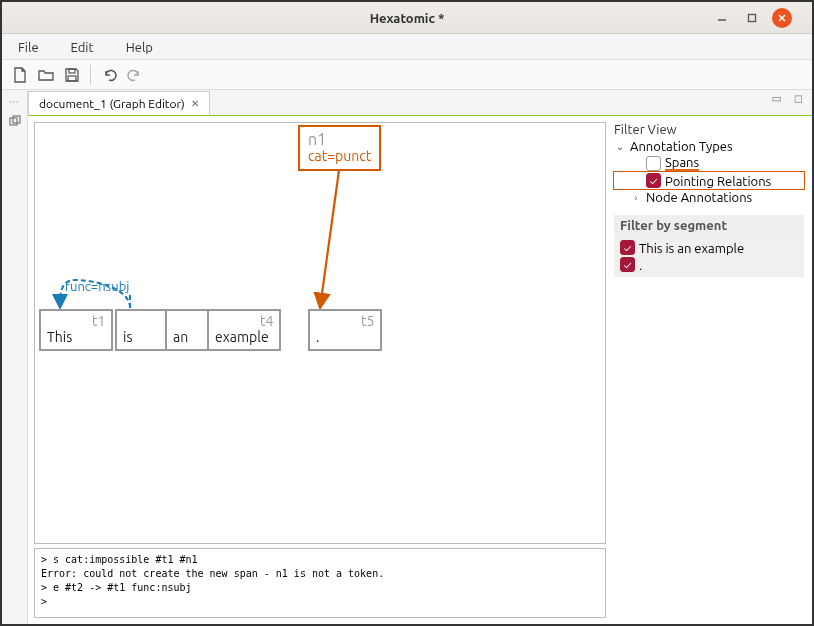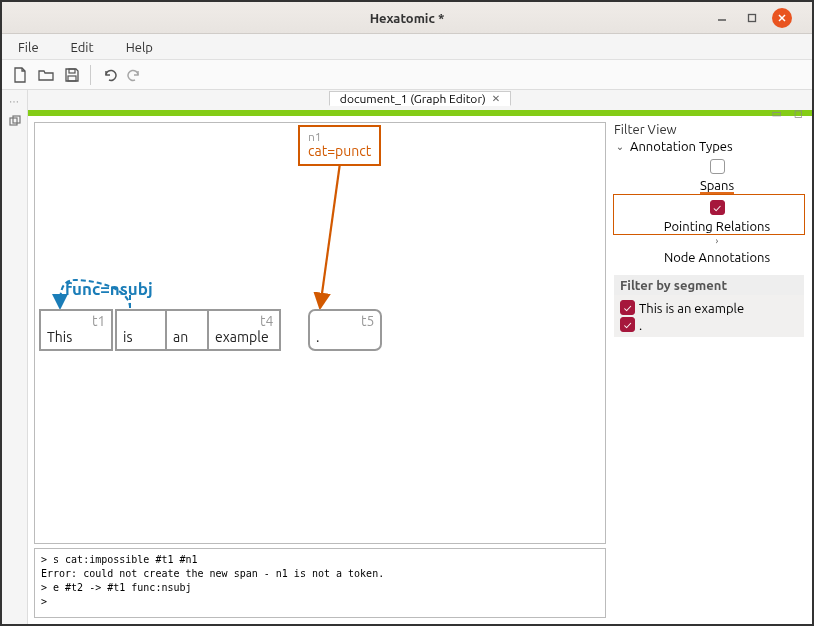--- a/index.html
+++ b/index.html
@@ -121,25 +121,24 @@
     .editor-panel {
       flex: 1;
       display: flex;
       flex-direction: column;
       background: #fff;
     }
     
     .tabbar {
       height: 26px;
       display: flex;
-      align-items: center;
+      align-items: flex-start;
       background: #f5f5f5;
-      border-bottom: 6px solid #84cc16;
+      border-bottom: 1px solid #84cc16;
       position: relative;
-      flex-direction: column;
     }
     .tab {
       height: 24px;
       background: #fff;
       border: 1px solid #ccc;
       border-bottom: 1px solid #fff;
       padding: 0 10px;
       display: flex;
       align-items: center;
       gap: 6px;
@@ -205,27 +204,26 @@
       font-weight: normal;
       color: #222;
       font-size: 14px;
     }
     .node-box {
       position: absolute;
       border: 2.5px solid #d25900;
       background: #fff;
       padding: 3px 8px 5px 8px;
     }
-    .node-id { color: #999; font-size: 12px; }
+    .node-id { color: #999; font-size: 16px; }
     .node-ann { color: #d25900; font-size: 14px; }
     .edge-label {
       position: absolute;
       color: #1a7db8;
-      font-size: 17px;
-      font-weight: bold;
+      font-size: 13px;
     }
     
     .filter-heading { color: #333; margin-bottom: 2px; }
     .tree-row {
       display: flex;
       align-items: center;
       gap: 4px;
       padding: 1px 0;
       cursor: pointer;
     }
@@ -249,21 +247,21 @@
       align-items: center;
       justify-content: center;
       background: #fff;
     }
     .checkbox.checked {
       background: #a6173c;
       border-color: #a6173c;
       color: #fff;
       font-size: 11px;
     }
-    .indent1 { padding-left: 16px; flex-direction: column; }
+    .indent1 { padding-left: 16px; }
     .underline-orange { border-bottom: 2px solid #e06a1a; }
     .filter-subhead {
       margin-top: 10px;
       background: #eee;
       padding: 3px 6px;
       font-weight: bold;
       color: #555;
     }
     .segment-list {
       background: #f1f0ef;
@@ -412,21 +410,21 @@
             <div class="token-word">is</div>
           </div>
           <div class="token" style="left:130px; top:186px;">
             <div class="token-id">t3</div>
             <div class="token-word">an</div>
           </div>
           <div class="token" style="left:172px; top:186px;">
             <div class="token-id">t4</div>
             <div class="token-word">example</div>
           </div>
-          <div class="token" style="left:273px; top:186px;border-radius:7px;">
+          <div class="token" style="left:273px; top:186px;">
             <div class="token-id">t5</div>
             <div class="token-word">.</div>
           </div>
         </div>
 
         <div class="console">
           <div>&gt; s cat:impossible #t1 #n1</div>
           <div>Error: could not create the new span - n1 is not a token.</div>
           <div>&gt; e #t2 -&gt; #t1 func:nsubj</div>
           <div>&gt;</div>

